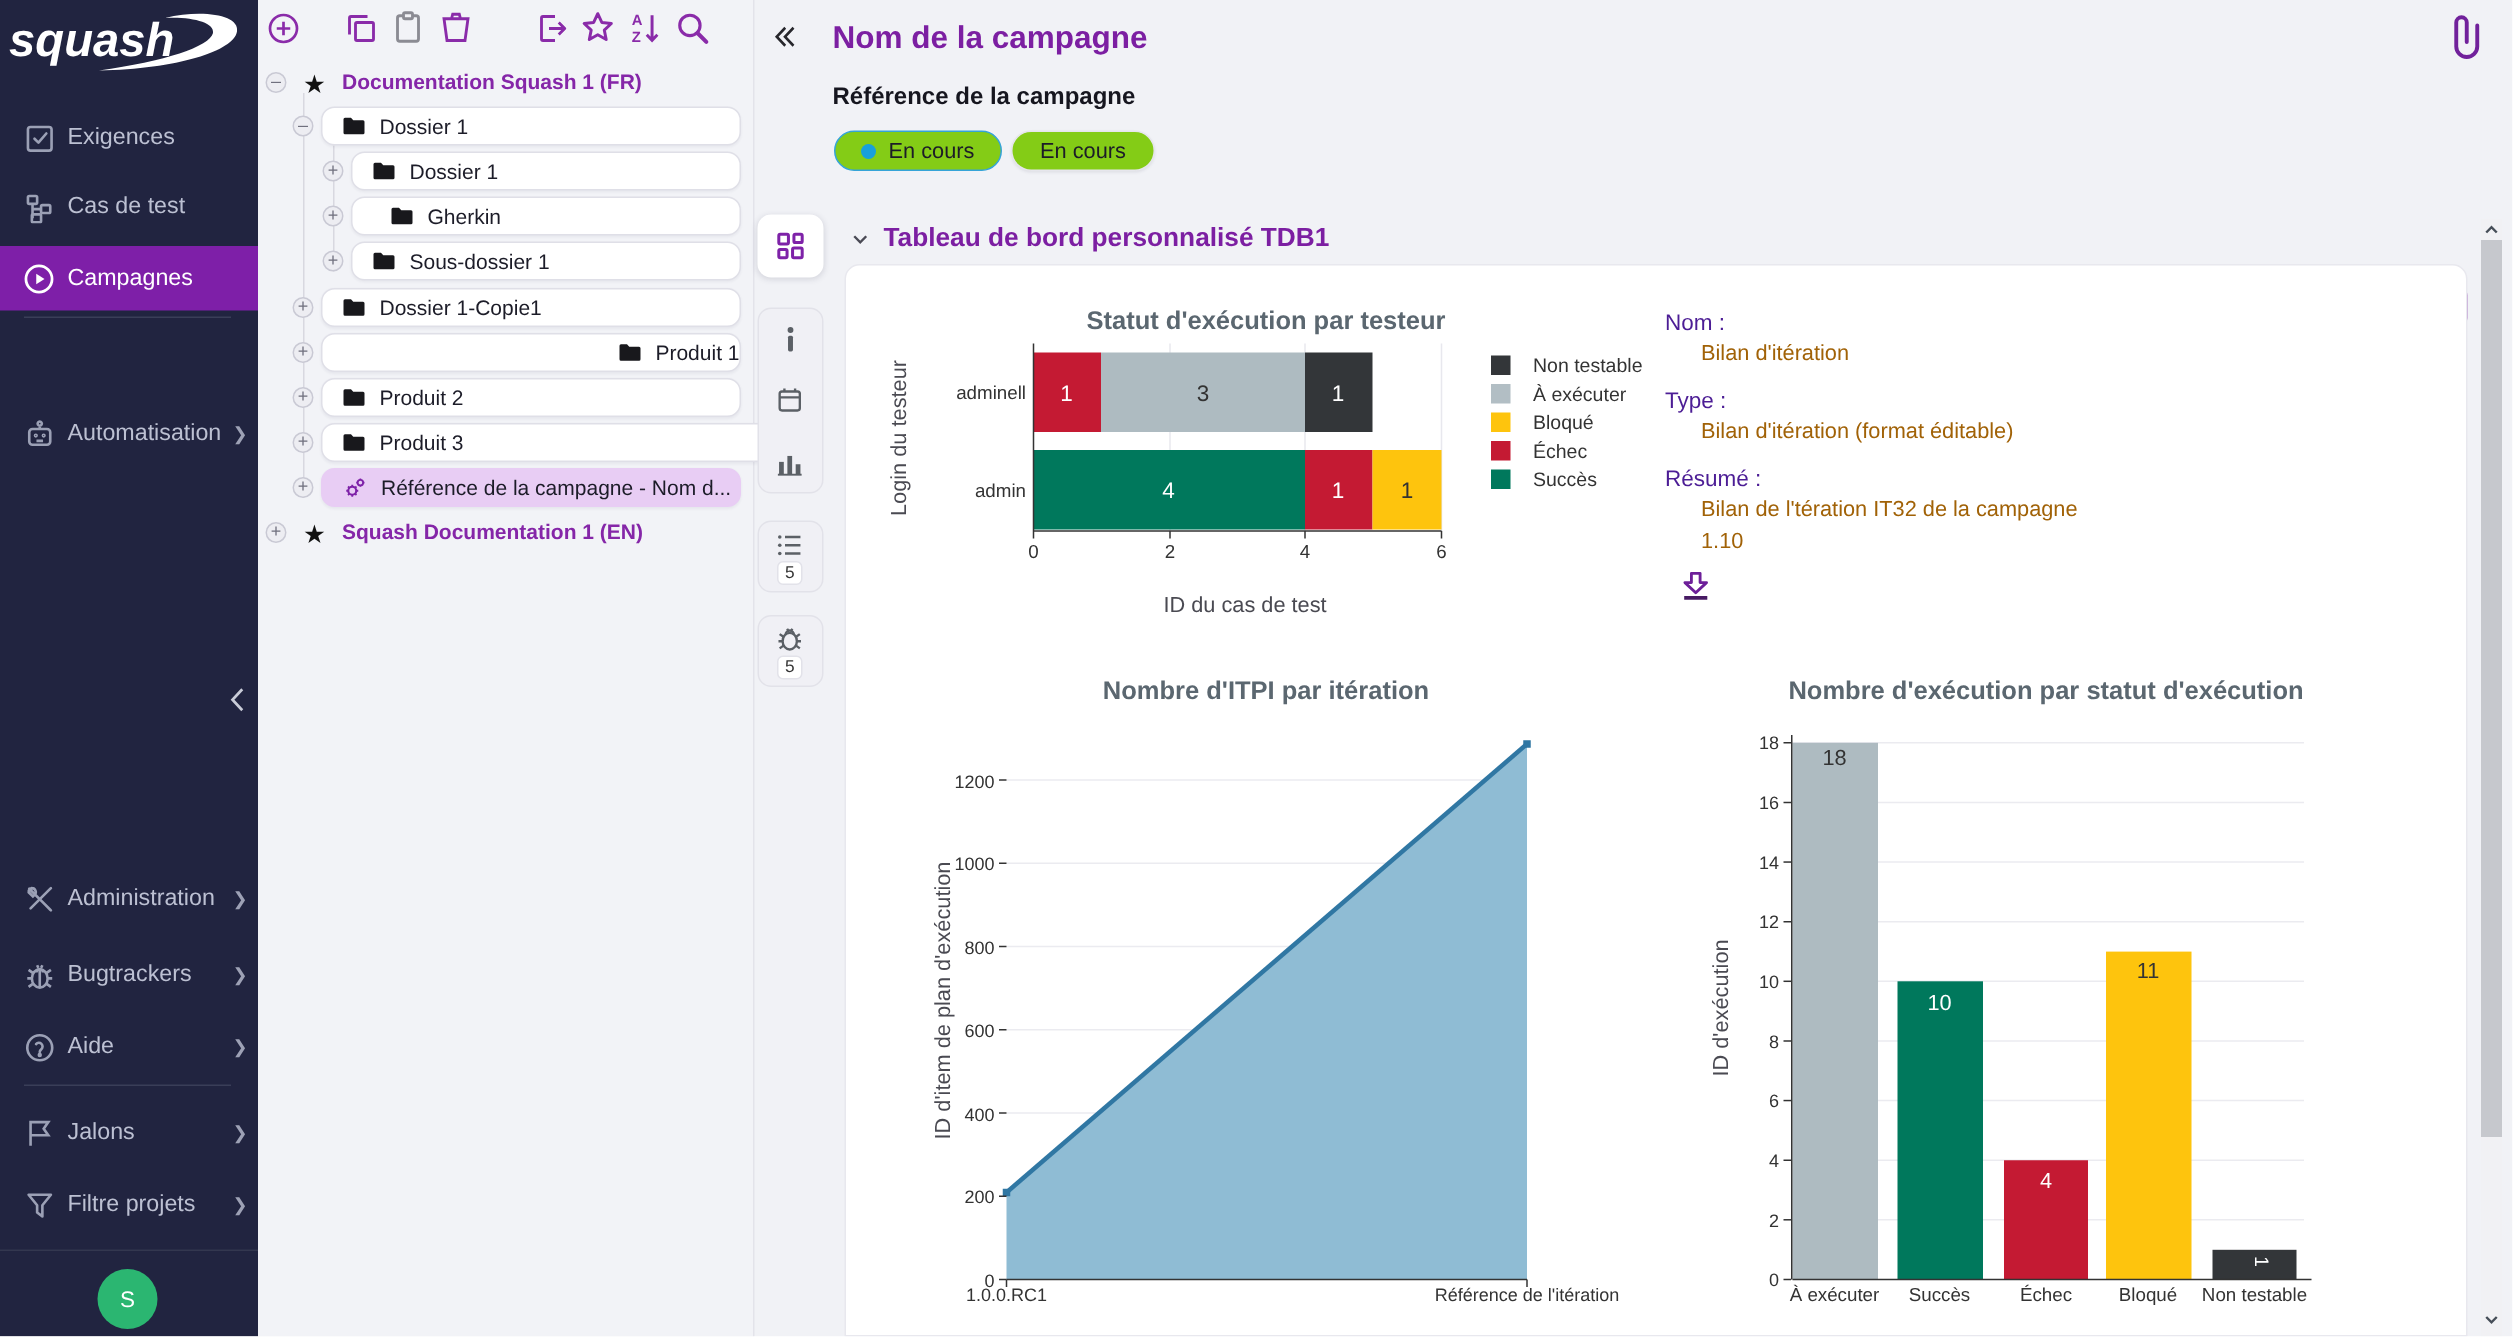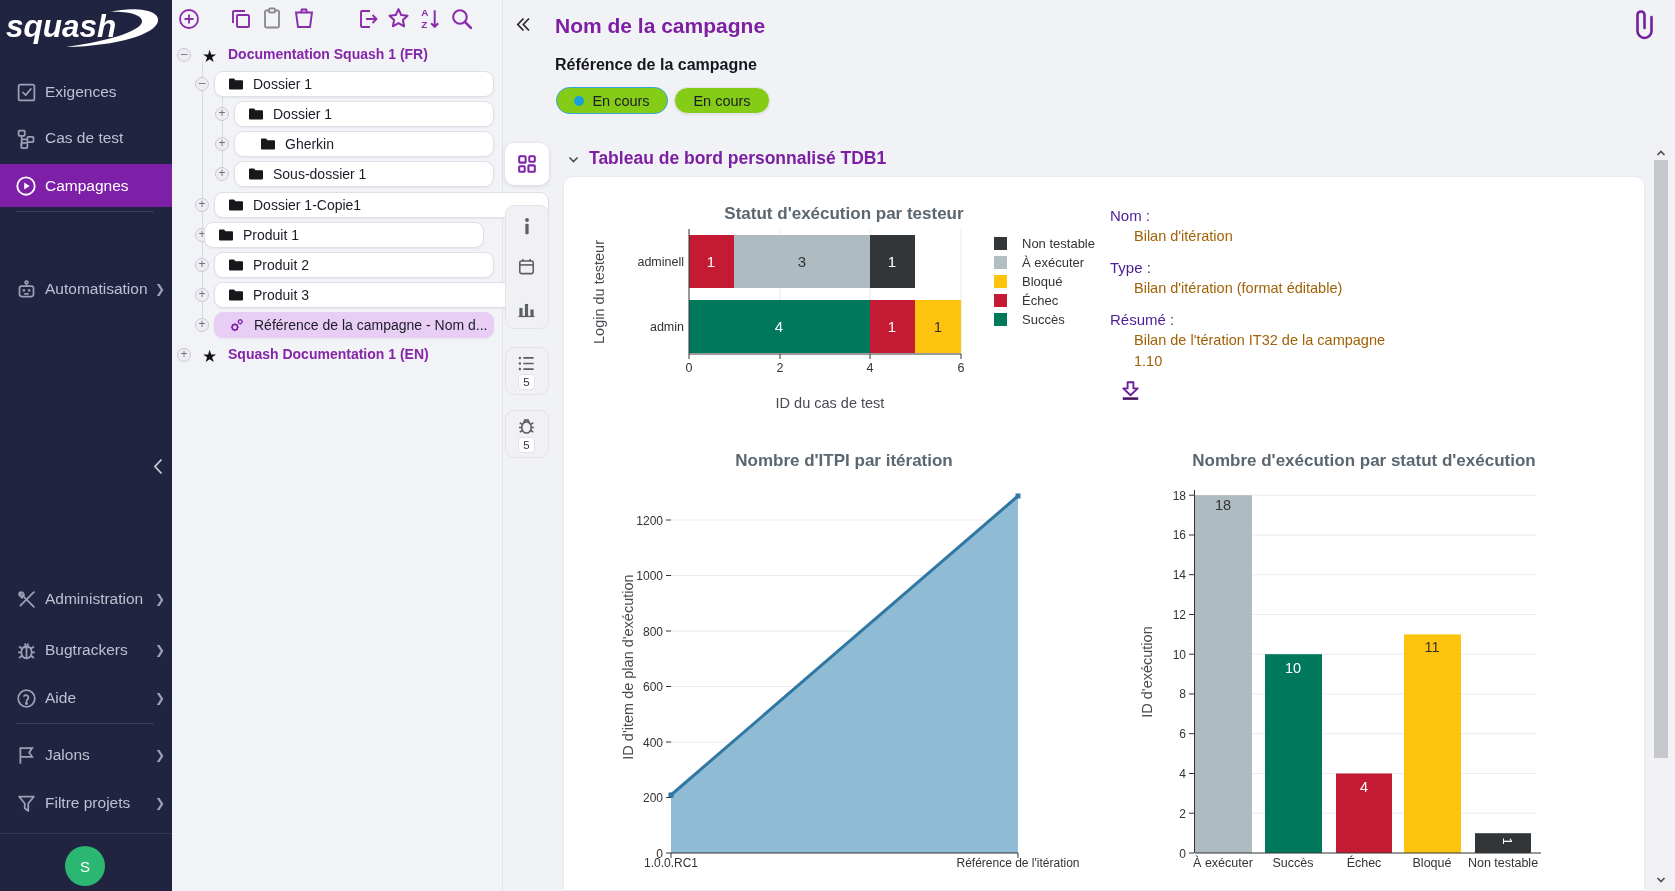--- a/index.html
+++ b/index.html
@@ -217,26 +217,26 @@
     <div class="trow" style="left:234px;top:131px;width:260px;padding-left:12px;"><span class="fold">
           <svg width="16" height="14" viewBox="0 0 16 14">
             <path d="M1 2.5 Q1 1.5 2 1.5 L6 1.5 L7.5 3.2 L14 3.2 Q15 3.2 15 4.2 L15 11.5 Q15 12.5 14 12.5 L2 12.5 Q1 12.5 1 11.5 Z" fill="#18181c"></path>
           </svg>
         </span>Gherkin</div>
     <div class="trow" style="left:234px;top:161px;width:260px;"><span class="fold">
           <svg width="16" height="14" viewBox="0 0 16 14">
             <path d="M1 2.5 Q1 1.5 2 1.5 L6 1.5 L7.5 3.2 L14 3.2 Q15 3.2 15 4.2 L15 11.5 Q15 12.5 14 12.5 L2 12.5 Q1 12.5 1 11.5 Z" fill="#18181c"></path>
           </svg>
         </span>Sous-dossier 1</div>
-    <div class="trow" style="left:214px;top:192px;width:335px;"><span class="fold">
+    <div class="trow" style="left:214px;top:192px;width:280px;"><span class="fold">
           <svg width="16" height="14" viewBox="0 0 16 14">
             <path d="M1 2.5 Q1 1.5 2 1.5 L6 1.5 L7.5 3.2 L14 3.2 Q15 3.2 15 4.2 L15 11.5 Q15 12.5 14 12.5 L2 12.5 Q1 12.5 1 11.5 Z" fill="#18181c"></path>
           </svg>
         </span>Dossier 1-Copie1</div>
-    <div class="trow" style="left:204px;top:222px;width:280px;"><span class="fold">
+    <div class="trow" style="left:214px;top:222px;width:280px;justify-content:flex-end;"><span class="fold">
           <svg width="16" height="14" viewBox="0 0 16 14">
             <path d="M1 2.5 Q1 1.5 2 1.5 L6 1.5 L7.5 3.2 L14 3.2 Q15 3.2 15 4.2 L15 11.5 Q15 12.5 14 12.5 L2 12.5 Q1 12.5 1 11.5 Z" fill="#18181c"></path>
           </svg>
         </span>Produit 1</div>
     <div class="trow" style="left:214px;top:252px;width:280px;"><span class="fold">
           <svg width="16" height="14" viewBox="0 0 16 14">
             <path d="M1 2.5 Q1 1.5 2 1.5 L6 1.5 L7.5 3.2 L14 3.2 Q15 3.2 15 4.2 L15 11.5 Q15 12.5 14 12.5 L2 12.5 Q1 12.5 1 11.5 Z" fill="#18181c"></path>
           </svg>
         </span>Produit 2</div>
     <div class="trow" style="left:214px;top:282px;width:312px;"><span class="fold">

